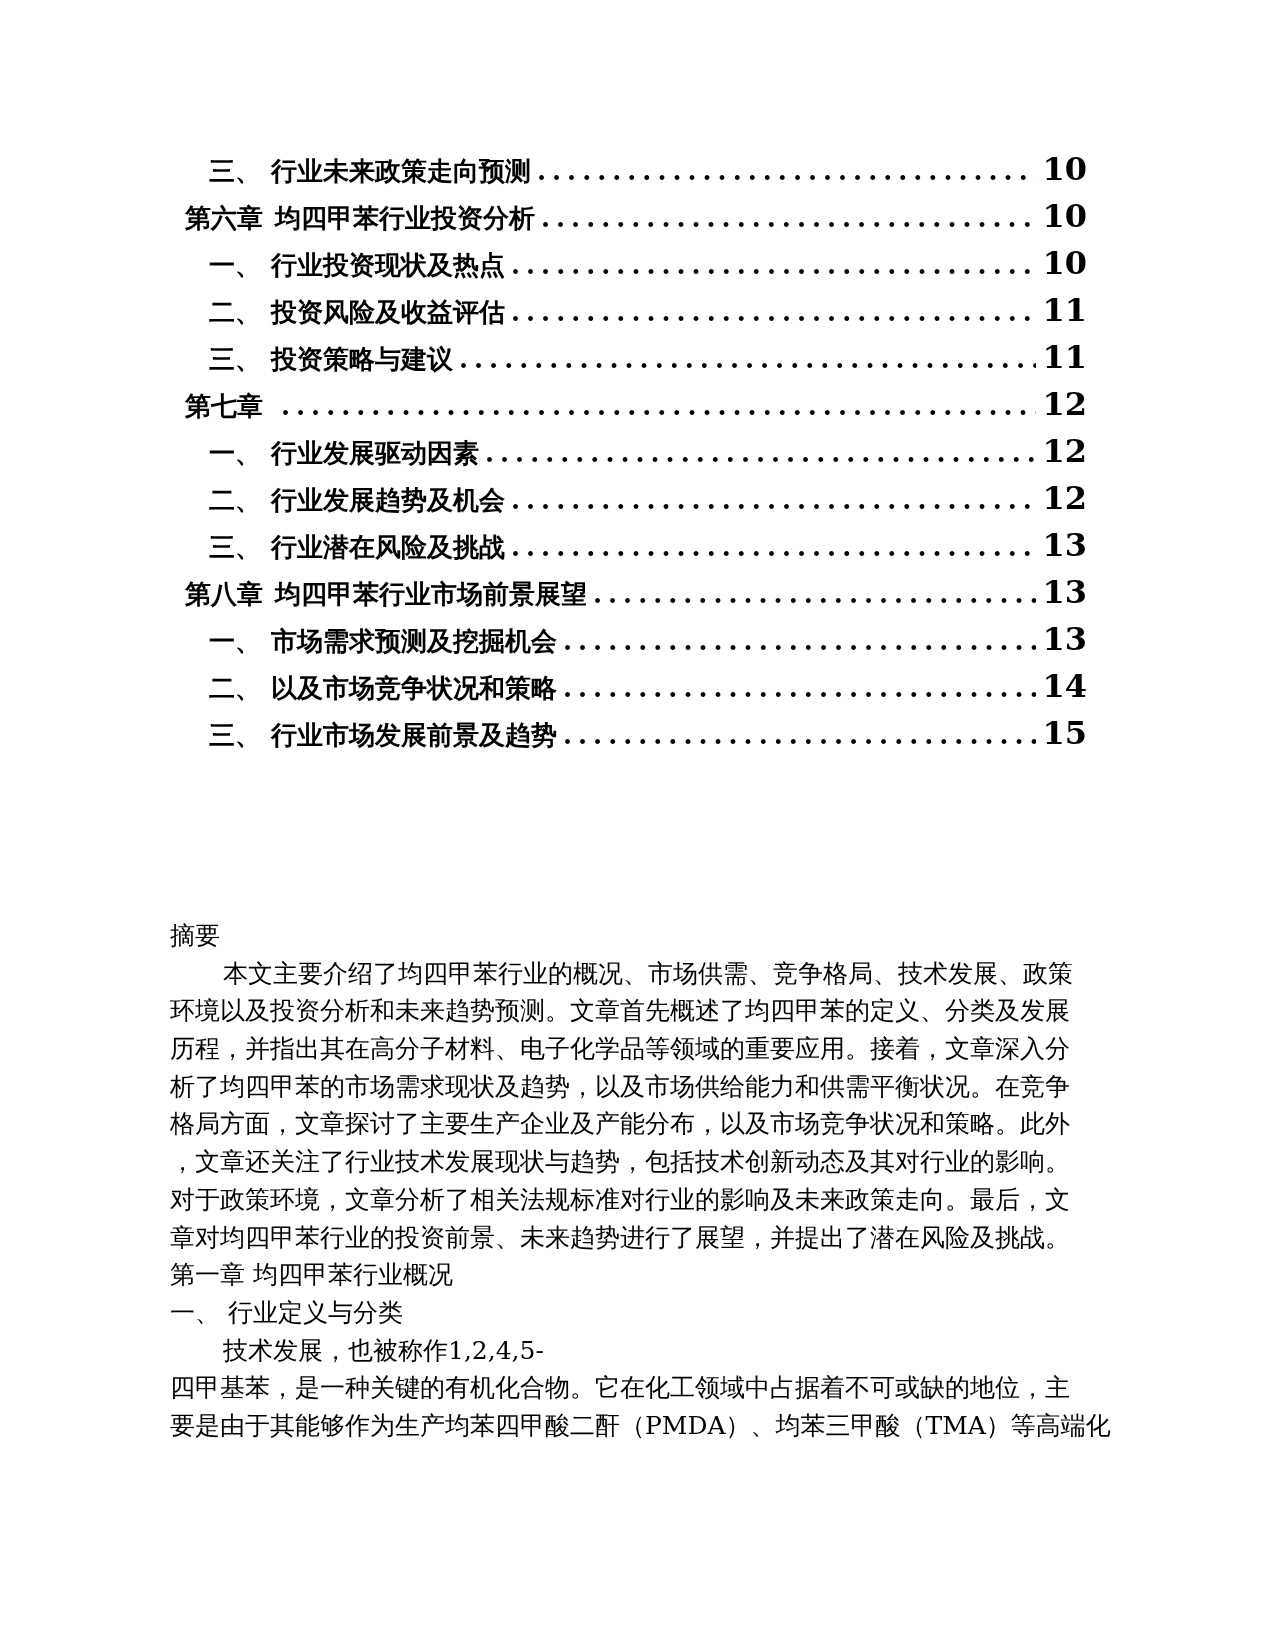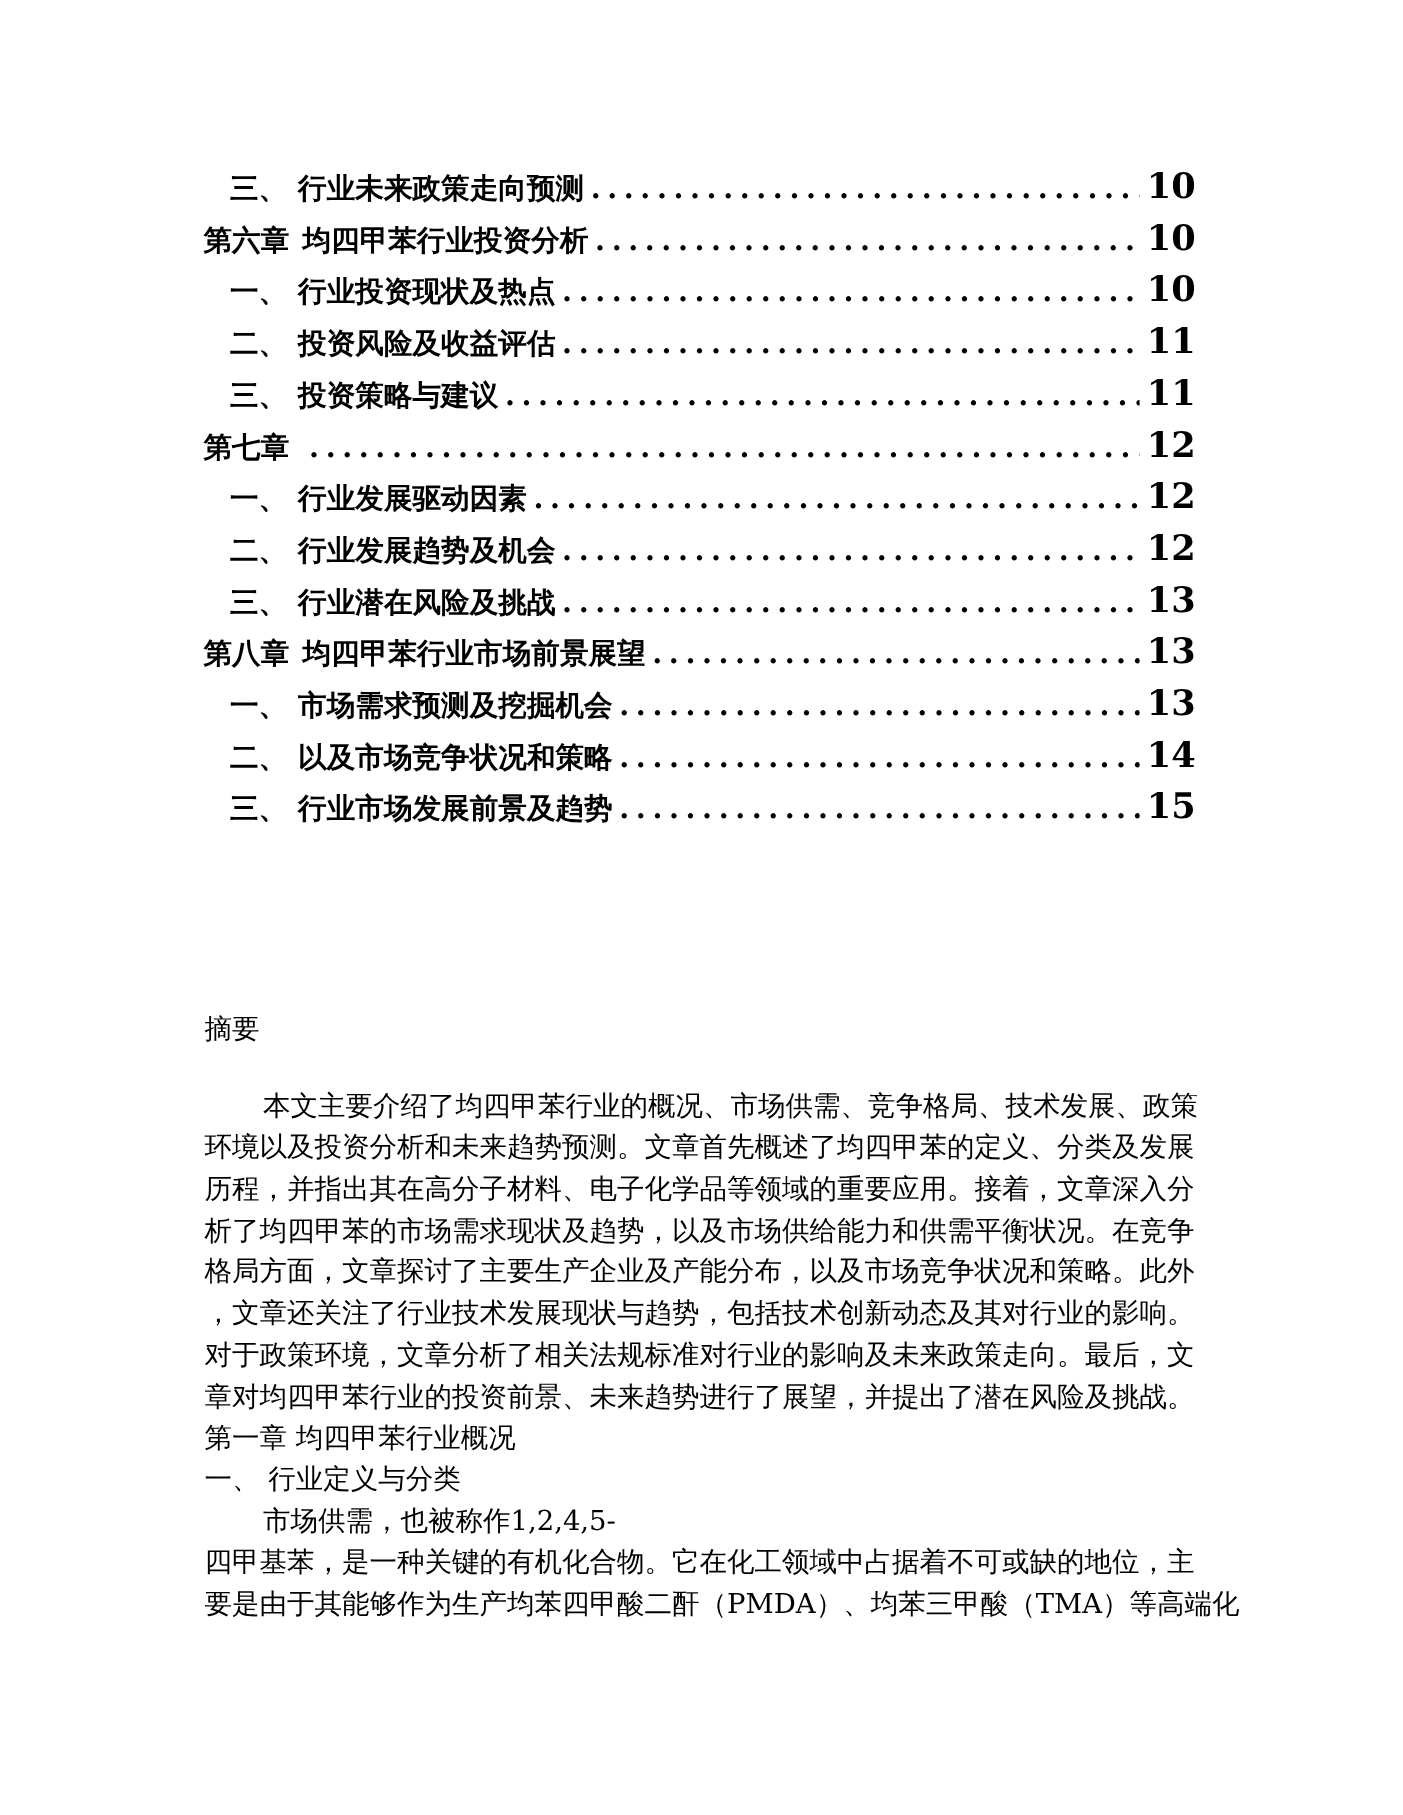--- a/index.html
+++ b/index.html
@@ -59,32 +59,32 @@
     min-width: 32px;
     text-align: right;
     font-family: "DejaVu Serif", serif;
     font-weight: bold;
     font-size: 32px;
   }
 
   
   .text-block {
     position: absolute;
-    left: 186px;
+    left: 170px;
     top: 917px;
     width: 902px;
     font-size: 25px;
     line-height: 37.7px;
     font-family: "DejaVu Serif", "Liberation Serif", serif;
   }
   .text-line {
     height: 37.7px;
     white-space: nowrap;
   }
-  #abstract-lines .text-line:first-child { text-indent: 53px; margin-top: 32px; }
+  #abstract-lines .text-line:first-child { text-indent: 53px; }
   #body-lines .text-line:first-child { text-indent: 53px; }
 </style>
 </head>
 <body>
 
 <div class="page">
 
   <div class="toc" id="toc">
       <div class="toc-row sub">
         <span class="toc-label">三、</span>
@@ -173,19 +173,19 @@
         <div class="text-line">历程，并指出其在高分子材料、电子化学品等领域的重要应用。接着，文章深入分</div>
         <div class="text-line">析了均四甲苯的市场需求现状及趋势，以及市场供给能力和供需平衡状况。在竞争</div>
         <div class="text-line">格局方面，文章探讨了主要生产企业及产能分布，以及市场竞争状况和策略。此外</div>
         <div class="text-line">，文章还关注了行业技术发展现状与趋势，包括技术创新动态及其对行业的影响。</div>
         <div class="text-line">对于政策环境，文章分析了相关法规标准对行业的影响及未来政策走向。最后，文</div>
         <div class="text-line">章对均四甲苯行业的投资前景、未来趋势进行了展望，并提出了潜在风险及挑战。</div>
       </div>
     <div class="text-line">第一章 均四甲苯行业概况</div>
     <div class="text-line">一、 行业定义与分类</div>
     <div id="body-lines">
-        <div class="text-line">市场供需，也被称作1,2,4,5-</div>
+        <div class="text-line">技术发展，也被称作1,2,4,5-</div>
         <div class="text-line">四甲基苯，是一种关键的有机化合物。它在化工领域中占据着不可或缺的地位，主</div>
         <div class="text-line">要是由于其能够作为生产均苯四甲酸二酐（PMDA）、均苯三甲酸（TMA）等高端化</div>
       </div>
   </div>
 
 </div>
 
 </body></html>

